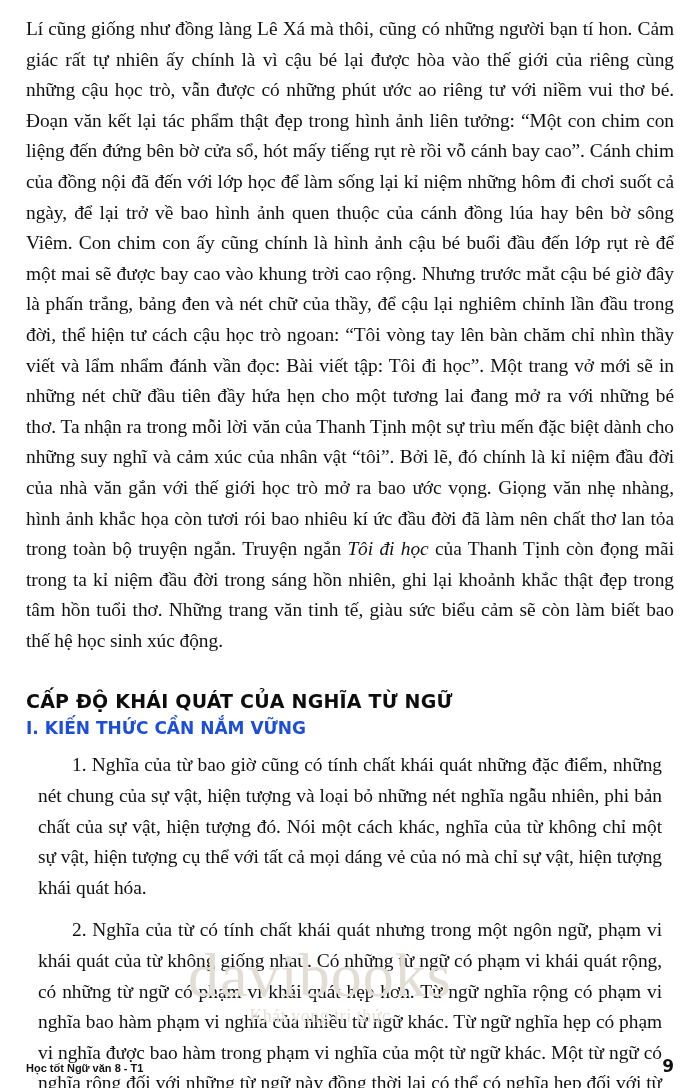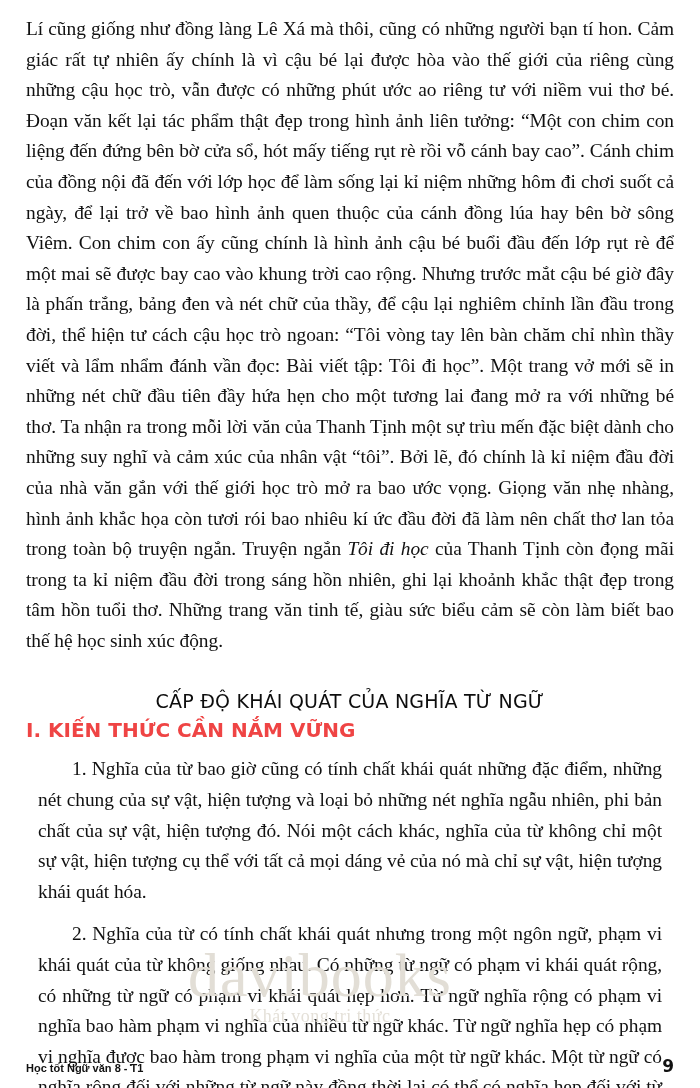--- a/index.html
+++ b/index.html
@@ -33,36 +33,35 @@
     letter-spacing: -0.05px;
     color: #111111;
   }
 
   .para {
     margin: 0;
     text-indent: 0;
   }
 
   .section-title {
-    text-align: center;
     font-family: "DejaVu Sans", sans-serif;
-    font-weight: normal;
+    font-weight: bold;
     font-size: 19px;
     letter-spacing: 0.2px;
     margin: 34px 0 6px 0;
     color: #0d0d0d;
   }
 
   .sub-title {
     font-family: "DejaVu Sans", sans-serif;
     font-weight: bold;
-    font-size: 20px;
+    font-size: 17px;
     margin: 6px 0 4px 0;
     text-align: left;
-    color: #ef4444;
+    color: #1d4ed8;
   }
 
   .indent-para {
     margin: 12px;
     text-indent: 34px;
   }
 
   .italic {
     font-style: italic;
   }

